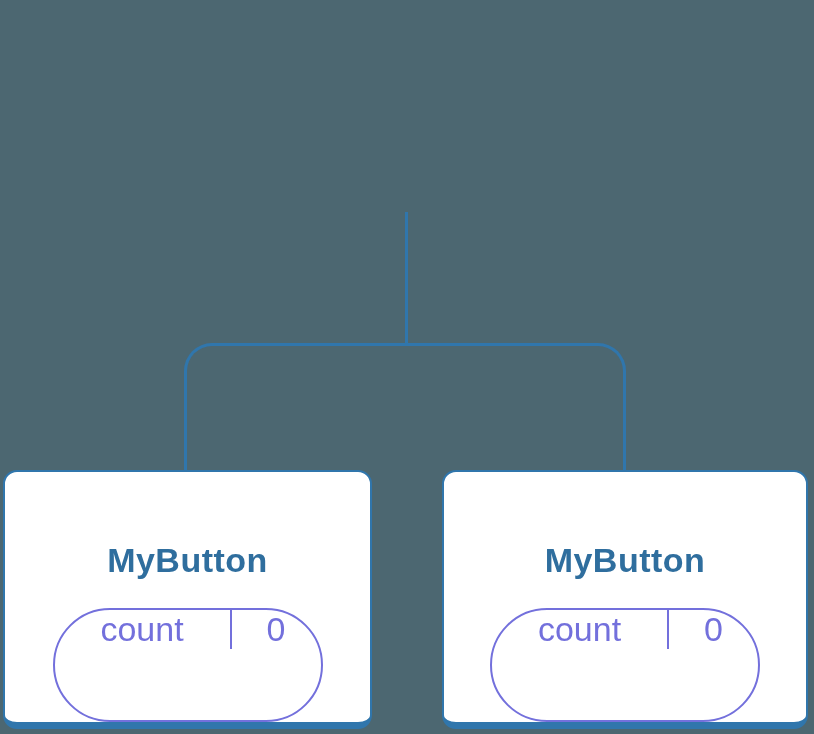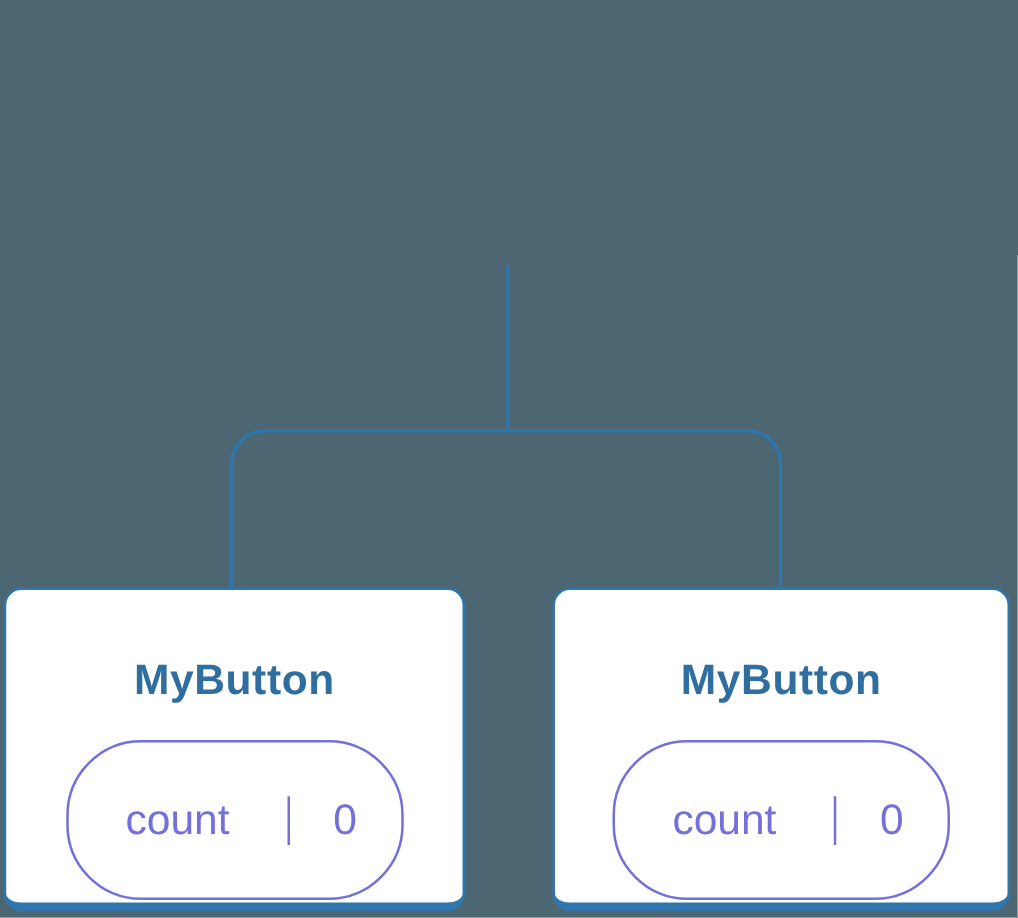--- a/index.html
+++ b/index.html
@@ -35,21 +35,21 @@
     top: 2px;
     width: 369px;
     height: 210px;
     border-radius: 12px;
     justify-content: center;
   }
   .child-node {
     top: 470px;
     height: 259px;
     border-radius: 14px;
-    padding-top: 50px;
+    padding-top: 66px;
   }
   .child-node.left  { left: 3px;   width: 369px; }
   .child-node.right { left: 442px; width: 366px; }
   .child-node .node-title {
     line-height: 44px;
     height: 44px;
   }
   .stem {
     position: absolute;
     left: 405px;
@@ -71,21 +71,21 @@
     background: transparent;
   }
   .state-pill {
     margin-top: 26px;
     width: 270px;
     height: 128px;
     box-sizing: border-box;
     border: 2px solid var(--purple, #7370DC);
     border-radius: 60px;
     display: flex;
-    align-items: center;
+    align-items: flex-start;
     overflow: hidden;
     background: var(--node_bg, #FFFFFF);
   }
   .state-key {
     width: 175px;
     border-right: 2px solid var(--purple, #7370DC);
     display: flex;
     align-items: center;
     justify-content: center;
     font-size: 34px;

